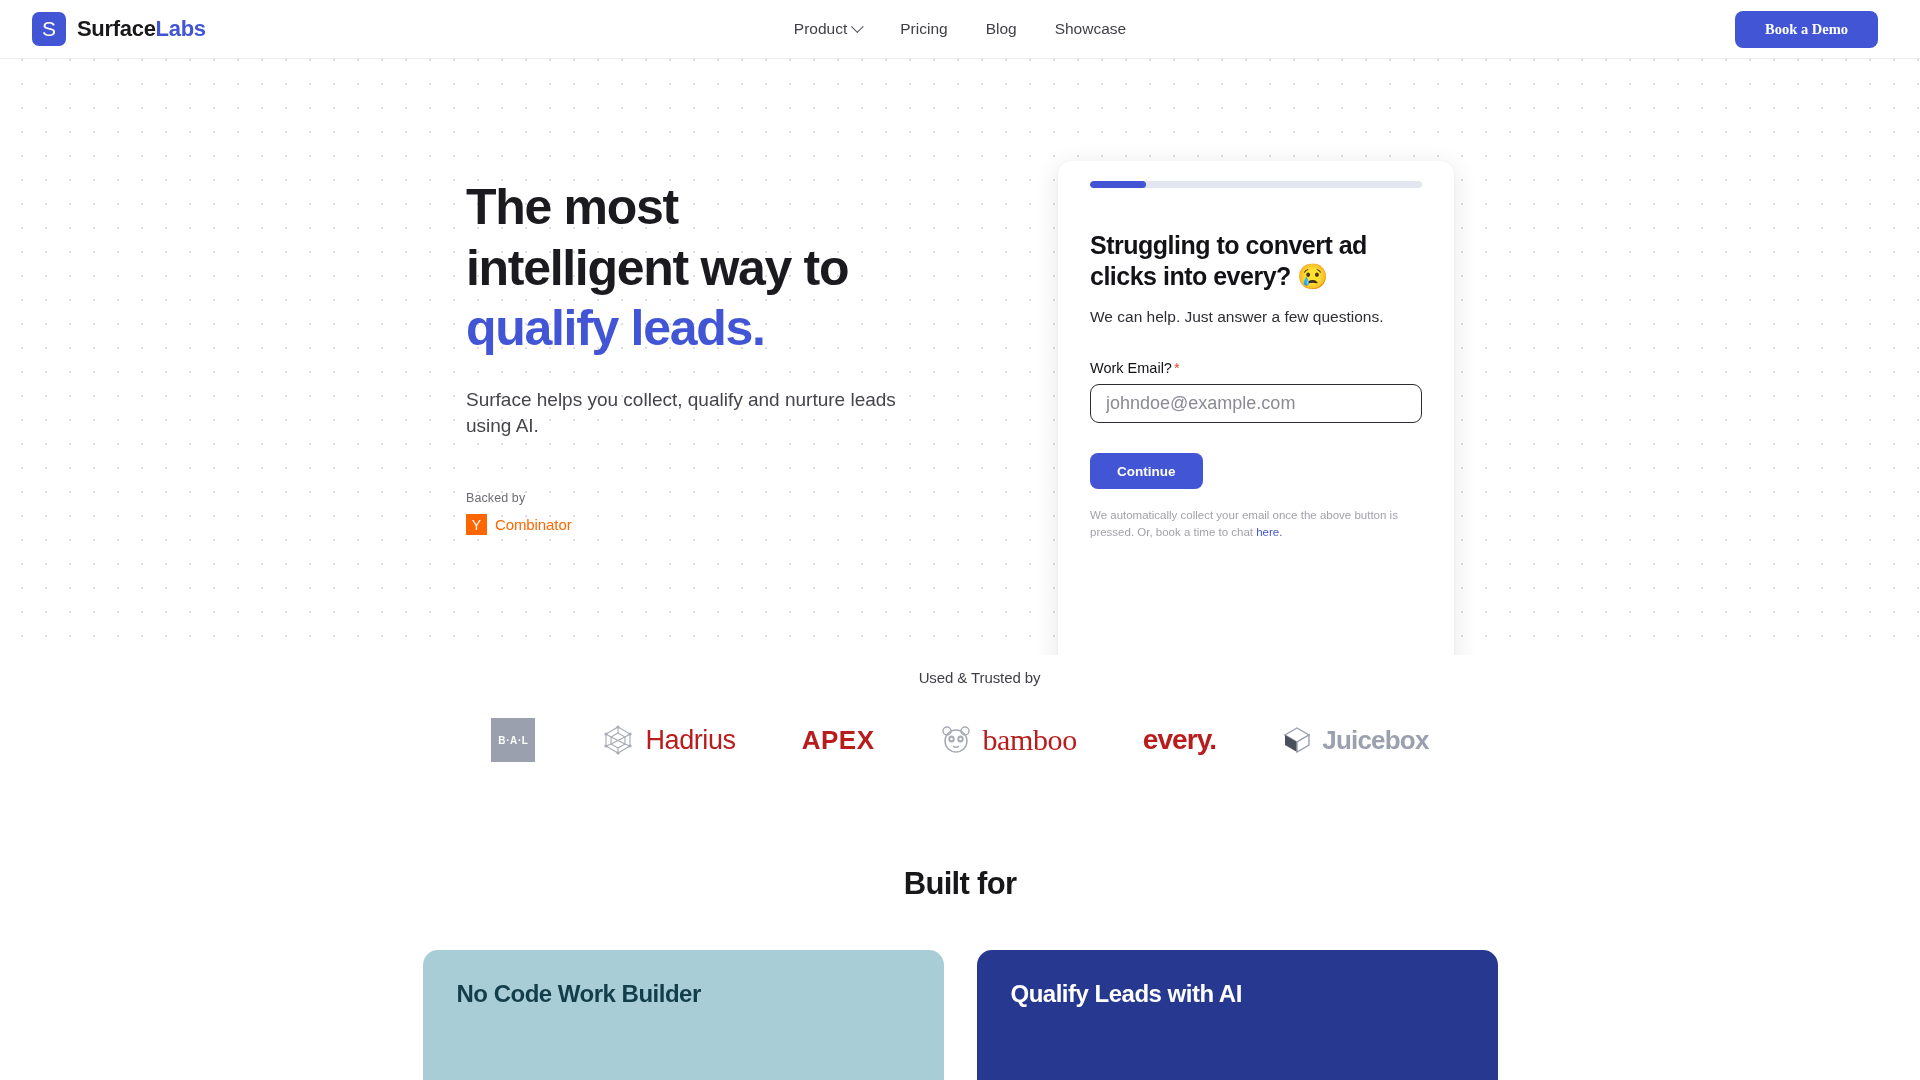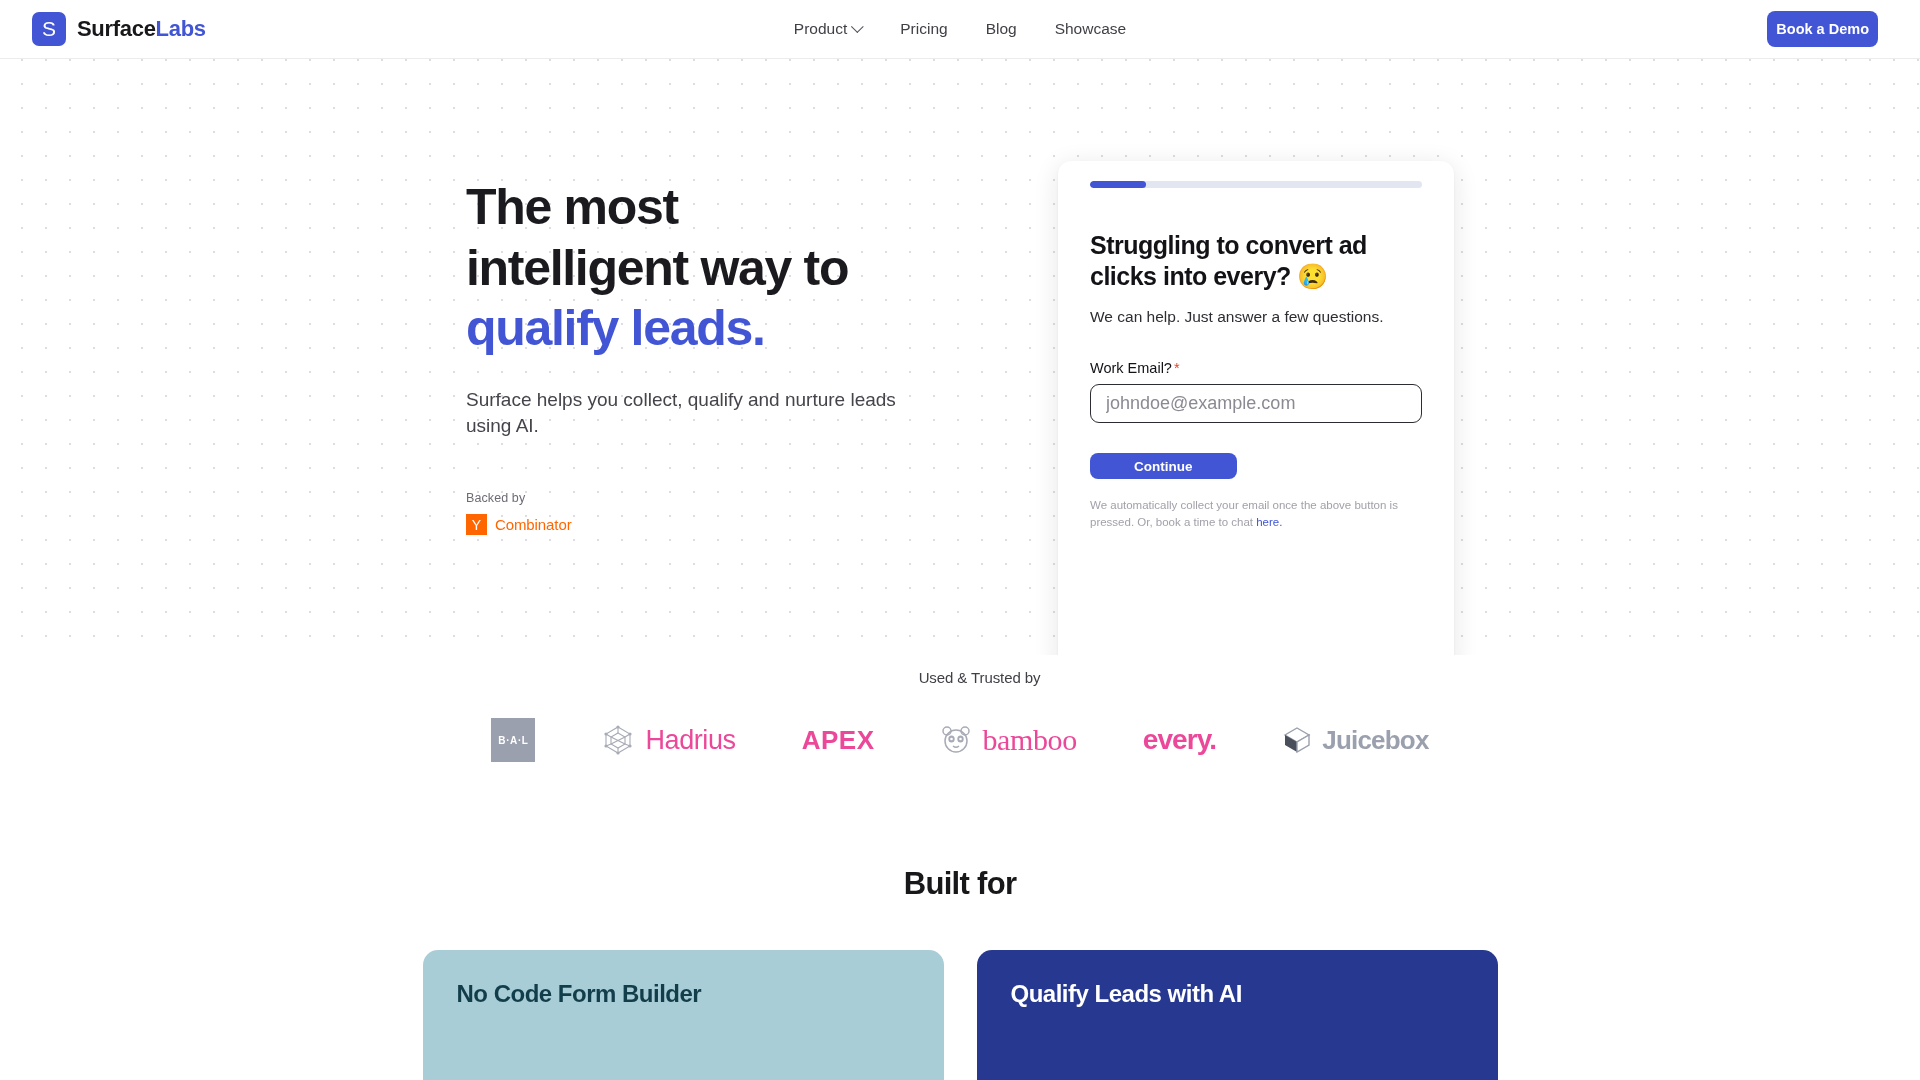--- a/index.html
+++ b/index.html
@@ -76,24 +76,24 @@
     transform: rotate(45deg) translate(-2px,-2px);
   }
 
   .nav-cta {
     margin-left: auto;
     margin-right: 42px;
     background: #4255d4;
     color: #fff;
     border: none;
     border-radius: 8px;
-    padding: 10px 9px;
+    padding: 10px 30px;
     font-size: 14.5px;
     font-weight: 700;
-    font-family: Liberation Sans, sans-serif;
+    font-family: Liberation Serif, serif;
     cursor: pointer;
     white-space: nowrap;
   }
 
   
   .hero {
     position: relative;
     height: 596px;
     background-color: #ffffff;
     background-image: radial-gradient(#dcdce2 1.3px, transparent 1.4px);
@@ -214,22 +214,22 @@
     background: #fff;
   }
   .email-input::placeholder { color: #8a8a93; }
 
   .continue-btn {
     margin-top: 30px;
     background: #4255d4;
     color: #ffffff;
     border: none;
     border-radius: 8px;
-    height: 26px;
-    padding: 0 44px;
+    height: 36px;
+    padding: 0 27px;
     font-size: 13.5px;
     font-weight: 700;
     font-family: inherit;
     cursor: pointer;
   }
   .disclaimer {
     margin-top: 18px;
     font-size: 11.5px;
     line-height: 1.45;
     color: #a1a1aa;
@@ -261,21 +261,21 @@
 
   .bal-box {
     width: 44px; height: 44px;
     background: #9aa0ad;
     display: flex; align-items: center; justify-content: center;
     color: #ffffff;
     font-size: 10px;
     font-weight: 700;
     letter-spacing: 0.6px;
   }
-  .logo-word { font-size: 27px; font-weight: 400; letter-spacing: -0.4px; color: #ec4899; }
+  .logo-word { font-size: 27px; font-weight: 400; letter-spacing: -0.4px; color: #b91c1c; }
   .logo-word.apex { font-weight: 700; font-size: 26px; letter-spacing: 0.5px; }
   .logo-word.bamboo { font-family: "Liberation Serif", serif; font-size: 30px; }
   .logo-word.every { font-weight: 700; font-size: 28px; letter-spacing: -0.9px; }
   .logo-word.juicebox { font-weight: 700; font-size: 26px; letter-spacing: -0.8px; color: #9aa0ad; }
 
   
   .built {
     margin-top: 104px;
     text-align: center;
   }
@@ -452,18 +452,18 @@
     </div>
   </div>
 </section>
 
 <section class="built">
   <div class="built-line1">Built for</div>
 </section>
 
 <section class="cards-row">
   <div class="feat-card teal">
-    <div class="feat-title">No Code Form Builder</div>
+    <div class="feat-title">No Code Work Builder</div>
   </div>
   <div class="feat-card navy">
     <div class="feat-title">Qualify Leads with AI</div>
   </div>
 </section>
 
 </body></html>

